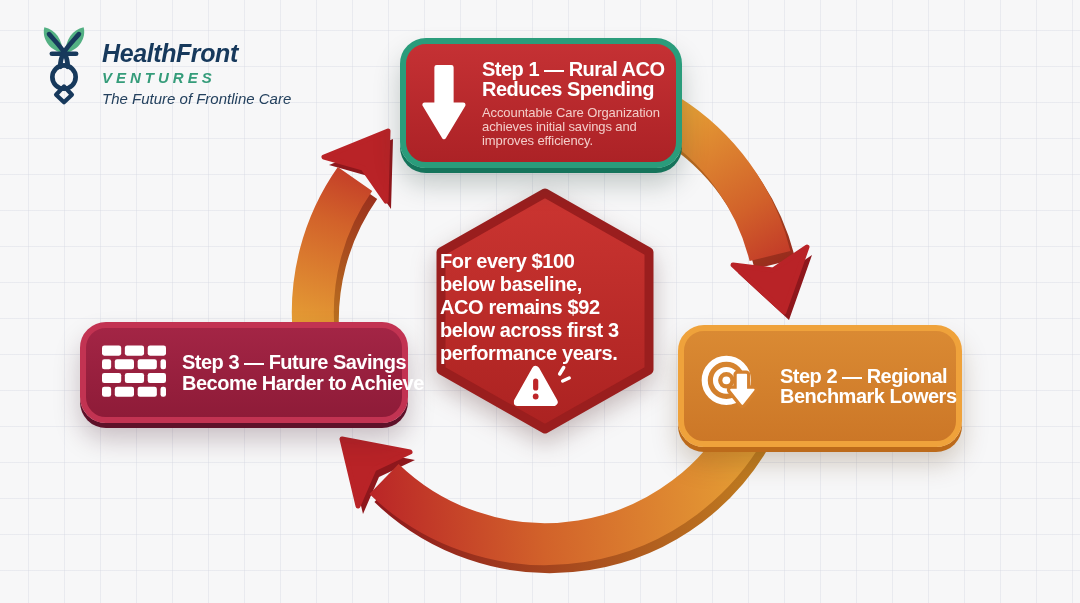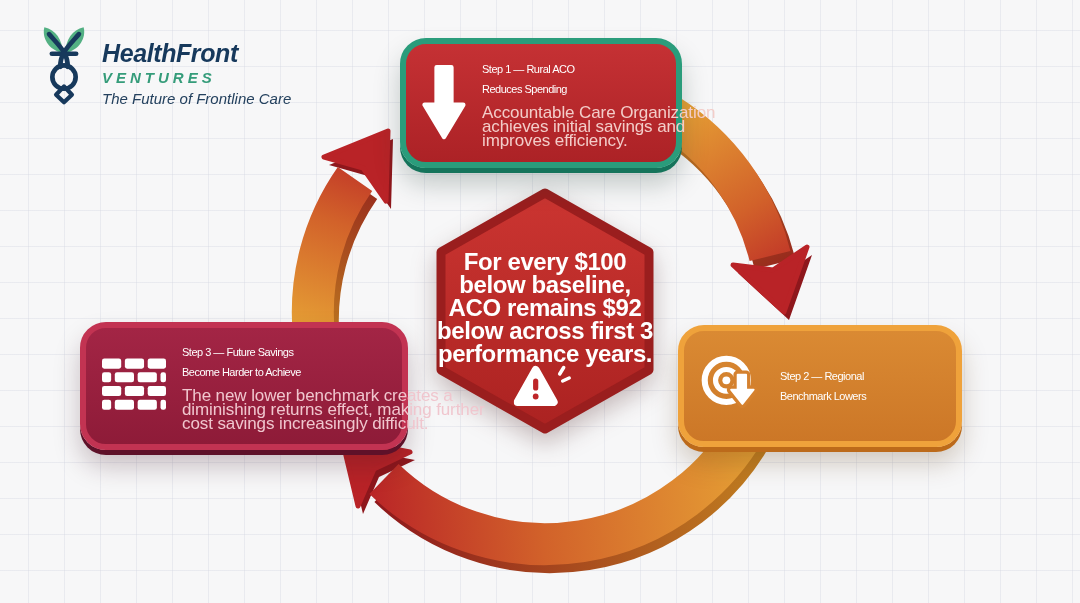--- a/index.html
+++ b/index.html
@@ -20,50 +20,50 @@
   .logo-name{font-size:25px;font-weight:bold;color:#17395c;letter-spacing:-0.4px;line-height:27px;}
   .logo-division{font-size:15px;font-weight:bold;color:#359c7a;letter-spacing:4px;line-height:21px;}
   .logo-tagline{font-size:15px;color:#24415e;line-height:15px;margin-top:3px;}
 
   
   .card{
     position:absolute;z-index:3;box-sizing:border-box;border-radius:26px;
     display:flex;align-items:center;gap:16px;padding:10px 8px 10px 16px;
   }
   .card-icon{flex:0 0 auto;display:flex;align-items:center;justify-content:center;}
-  .card-title{font-weight:normal;color:#ffffff;font-size:11px;line-height:20.5px;letter-spacing:-0.5px;white-space:pre;}
-  .card-body{font-size:17px;line-height:14px;letter-spacing:-0.1px;margin-top:6px;white-space:pre;}
+  .card-title{font-weight:bold;color:#ffffff;font-size:20px;line-height:20.5px;letter-spacing:-0.5px;white-space:pre;}
+  .card-body{font-size:13px;line-height:14px;letter-spacing:-0.1px;margin-top:6px;white-space:pre;}
   #card1{
     left:400px;top:38px;width:282px;height:130px;
     background:linear-gradient(180deg,#c53134,#ac2226);
     border:6px solid #2a9c7b;
     box-shadow:0 5px 0 #15745b, 0 16px 26px rgba(30,60,50,.25);
   }
   #card1 .card-body{color:#f3cdc9;}
   #card2{
     left:678px;top:325px;width:284px;height:122px;
     background:linear-gradient(180deg,#da8a33,#cc7727);
     border:6px solid #efa23b;
     box-shadow:0 5px 0 #bc6a1a, 0 16px 26px rgba(90,60,20,.25);
   }
   #card2 .card-body{color:#f8e4c6;}
   #card3{
-    left:80px;top:322px;width:328px;height:128px;
+    left:80px;top:322px;width:328px;height:101px;
     background:linear-gradient(180deg,#a32545,#8e1b38);
     border:6px solid #c23352;
     box-shadow:0 5px 0 #5e1129, 0 16px 26px rgba(60,20,35,.25);
   }
   #card3 .card-body{color:#f0c6ce;}
 
   
   .hex-wrap{position:absolute;left:432px;top:188px;width:226px;height:246px;z-index:2;}
   .hex-wrap svg.hex{position:absolute;left:0;top:0;filter:drop-shadow(0 10px 12px rgba(70,25,25,.28));}
   .hex-text{
-    position:absolute;left:0;top:62px;width:100%;text-align:center;
-    color:#ffffff;font-weight:bold;font-size:24px;line-height:23px;letter-spacing:-0.4px;white-space:pre;
+    position:absolute;left:8px;top:62px;width:100%;text-align:left;
+    color:#ffffff;font-weight:bold;font-size:20px;line-height:23px;letter-spacing:-0.4px;white-space:pre;
   }
   .hex-icon{position:absolute;left:50%;top:176px;transform:translateX(-54%);}
 </style>
 </head>
 <body>
 
 <div class="canvas">
 
   <svg class="arrows" width="1080" height="603" viewBox="0 0 1080 603">
     <defs>
@@ -188,23 +188,20 @@
           <rect x="50" y="30" width="20" height="11" rx="2.5"></rect>
         <rect x="0" y="45" width="10" height="11" rx="2.5"></rect>
           <rect x="14" y="45" width="21" height="11" rx="2.5"></rect>
           <rect x="39" y="45" width="21" height="11" rx="2.5"></rect>
           <rect x="64" y="45" width="6" height="11" rx="2.5"></rect>
       </svg>
     </div>
     <div class="card-text">
       <div class="card-title">Step 3 — Future Savings
 Become Harder to Achieve</div>
-      <div class="card-body">The new lower benchmark creates a
-diminishing returns effect, making further
-cost savings increasingly difficult.</div>
     </div>
   </div>
 
   <div class="hex-wrap">
     <svg class="hex" width="226" height="246" viewBox="0 0 226 246">
       <defs>
         <linearGradient id="hexg" x1="0" y1="0" x2="0" y2="1">
           <stop offset="0" stop-color="#cb3531"></stop>
             <stop offset="1" stop-color="#ab2221"></stop>
         </linearGradient>

